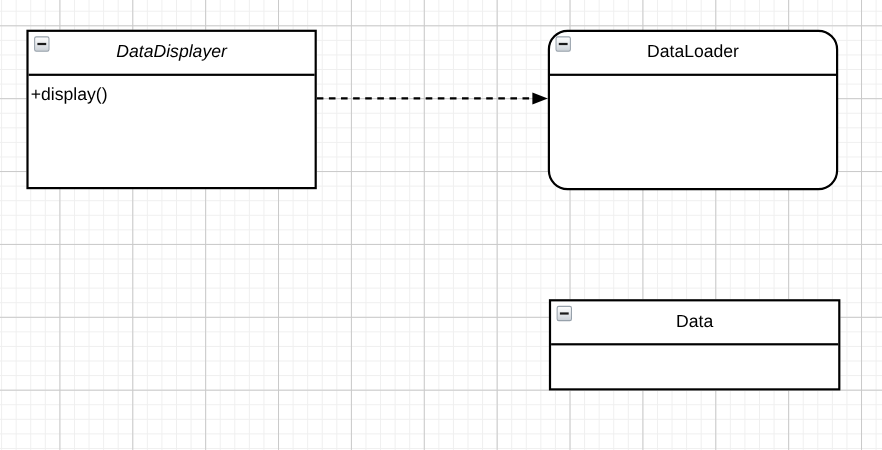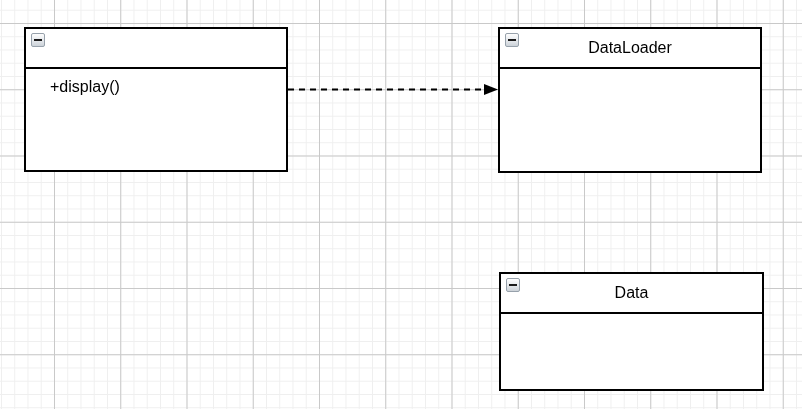--- a/index.html
+++ b/index.html
@@ -38,22 +38,22 @@
 
   .uml-class {
     position: absolute;
     box-sizing: border-box;
     border: 2px solid #000000;
     background: #ffffff;
     color: #000000;
     font-size: 16px;
   }
   .box-a { left: 24px;  top: 27px;  width: 264px; height: 145px; }
-  .box-b { left: 498px; top: 27px;  width: 264px; height: 146px; }
-  .box-c { left: 499px; top: 272px; width: 265px; height: 119px; }
+  .box-b { left: 498px; top: 27px;  width: 264px; height: 146px; border-radius: 18px; }
+  .box-c { left: 499px; top: 272px; width: 265px; height: 83px; }
 
   .uml-header {
     position: relative;
     height: 38px;
     border-bottom: 2px solid #000000;
     display: flex;
     align-items: center;
     justify-content: center;
   }
   .uml-title { white-space: pre; }
@@ -70,40 +70,41 @@
     align-items: center;
     justify-content: center;
     cursor: pointer;
   }
   .collapse-btn .minus {
     display: block;
     width: 8px; height: 2px;
     background: #1a1a1a;
   }
 
-  .uml-body { padding: 8px 24px; }
+  .uml-body { padding: 8px 2px; }
   .uml-member { line-height: 20px; white-space: pre; }
 </style>
 </head>
 <body>
 
 <div class="canvas">
 
   <svg class="connector-layer" viewBox="0 0 802 409" xmlns="http://www.w3.org/2000/svg">
     <g>
       <line x1="288" y1="89.5" x2="486" y2="89.5" stroke="#000000" stroke-width="2" stroke-dasharray="6 5"></line>
       <polygon points="498,89.5 484,84 484,95" fill="#000000"></polygon>
     </g>
   </svg>
 
   <div class="uml-class box-a">
     <div class="uml-header">
       <span class="collapse-btn">
         <span class="minus"></span>
       </span>
+      <span class="uml-title" data-style="italic">DataDisplayer</span>
     </div>
     <div class="uml-body">
       <div class="uml-member">+display()</div>
     </div>
   </div>
 
   <div class="uml-class box-b">
     <div class="uml-header">
       <span class="collapse-btn">
         <span class="minus"></span>

